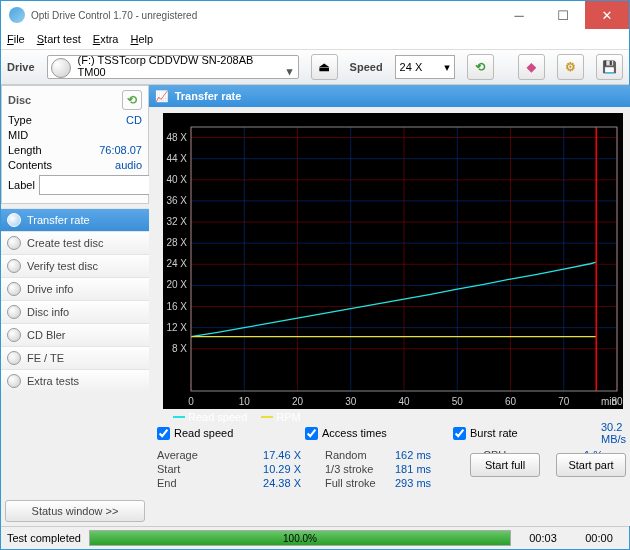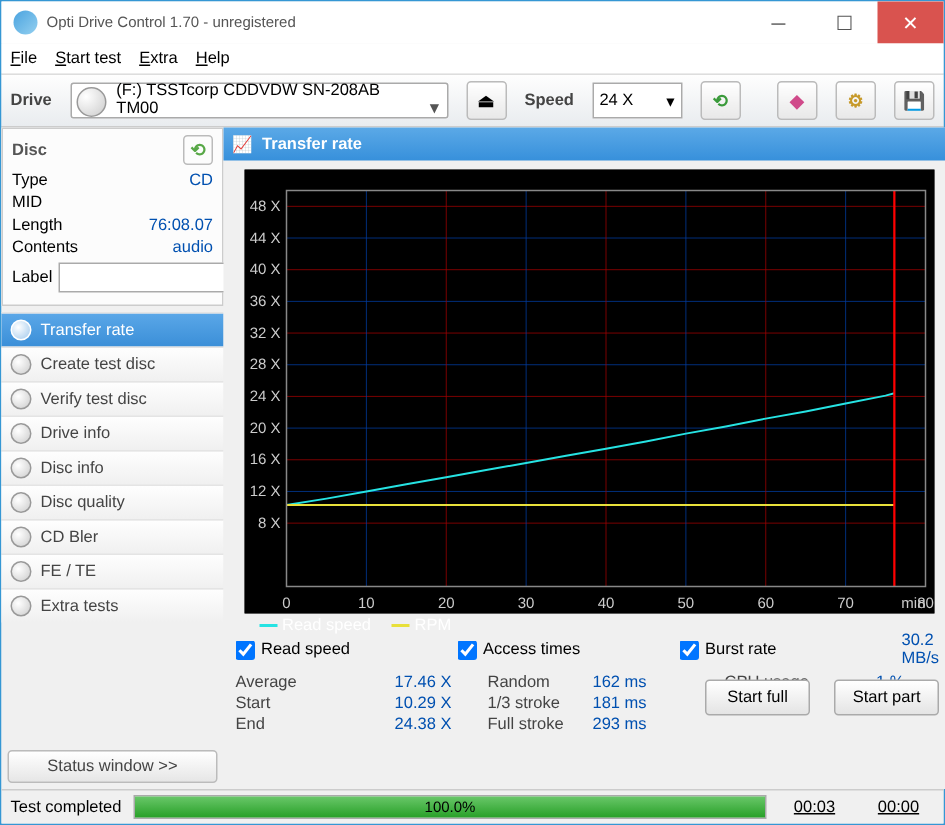--- a/index.html
+++ b/index.html
@@ -55,21 +55,21 @@
 .statsrow .c3{width:70px;color:#444;}
 .statsrow .c4{width:70px;color:#0050b0;text-align:left;padding-right:18px;}
 .statsrow .c5{width:70px;color:#444;}
 .statsrow .c6{width:50px;color:#0050b0;text-align:right;}
 .startbtns{position:absolute;right:10px;display:flex;flex-direction:row;gap:16px;margin-top:-38px;}
 .startbtn{width:68px;height:22px;background:linear-gradient(#fff,#e4e4e4);border:1px solid #aaa;border-radius:3px;display:flex;align-items:center;justify-content:center;}
 .footer{height:22px;background:#f0f0f0;border-top:1px solid #ccc;display:flex;align-items:center;padding:0 6px;gap:8px;}
 .progress{flex:1;height:14px;background:#ddd;border:1px solid #aaa;position:relative;}
 .progress .fill{height:100%;background:linear-gradient(#69c769,#28a028);}
 .progress .ptext{position:absolute;left:0;right:0;top:0;bottom:0;display:flex;align-items:center;justify-content:center;font-size:10px;color:#000;}
-.footer .time{width:48px;text-align:center;text-decoration:underline;}
+.footer .time{width:48px;text-align:center;}
 input[type=checkbox]{width:13px;height:13px;margin:0;}
 </style>
 </head>
 <body>
 
 <div class="window">
   <div class="titlebar">
     <div class="icon"></div>
     <div class="title">Opti Drive Control 1.70 - unregistered</div>
     <div class="winbtns">
@@ -150,24 +150,20 @@
             <span class="c"></span>
             <span>Verify test disc</span>
           </div>
           <div class="navitem">
             <span class="c"></span>
             <span>Drive info</span>
           </div>
           <div class="navitem">
             <span class="c"></span>
             <span>Disc info</span>
-          </div>
-          <div class="navitem">
-            <span class="c"></span>
-            <span>Disc quality</span>
           </div>
           <div class="navitem">
             <span class="c"></span>
             <span>CD Bler</span>
           </div>
           <div class="navitem">
             <span class="c"></span>
             <span>FE / TE</span>
           </div>
           <div class="navitem">

